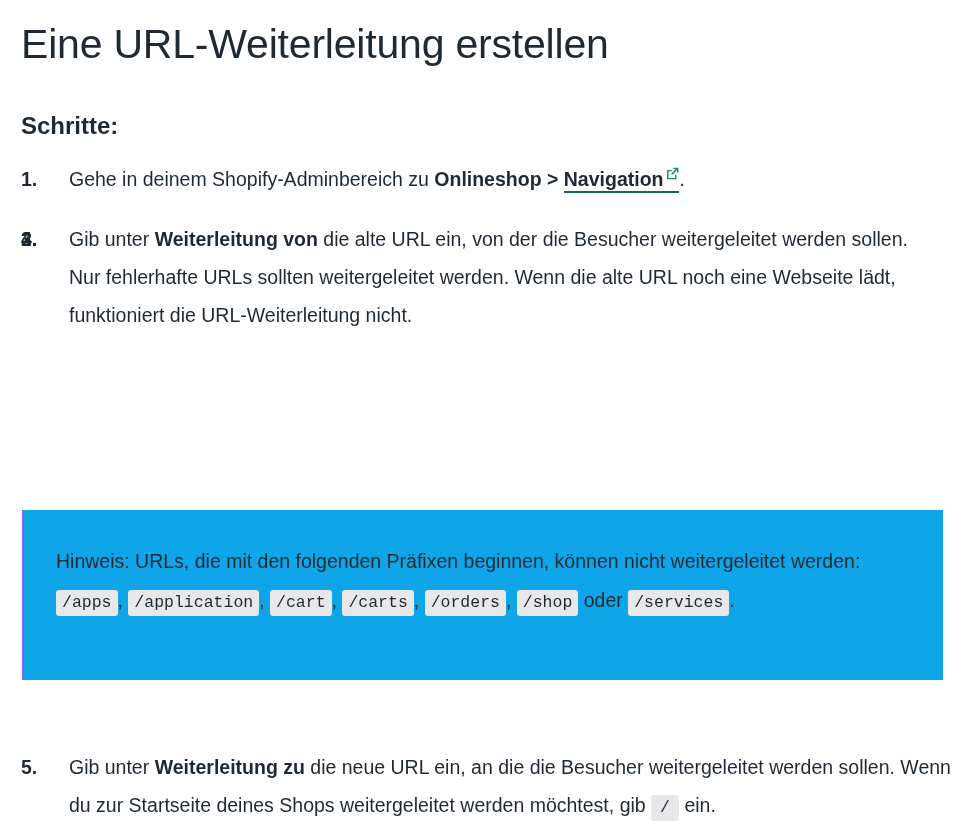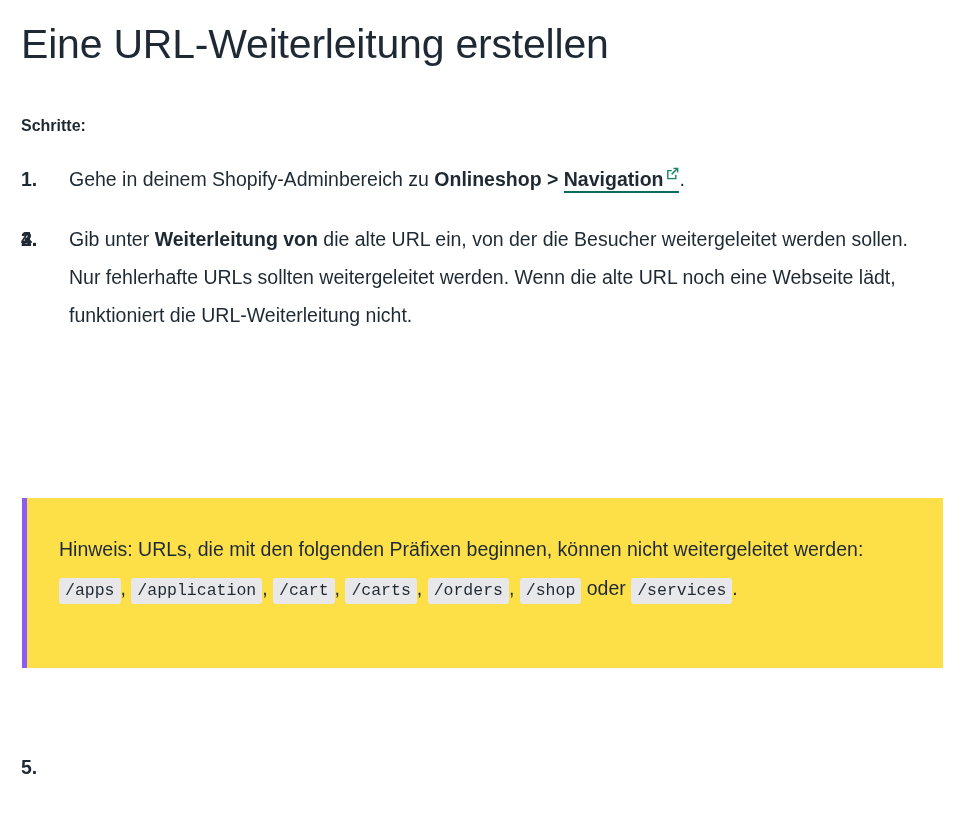--- a/index.html
+++ b/index.html
@@ -32,21 +32,21 @@
     line-height: 52px;
     font-weight: 400;
     letter-spacing: -0.2px;
     color: #1f2933;
   }
 
   
   .steps-heading {
     margin: 0;
     padding: 42px 20px 0 21px;
-    font-size: 16px;
+    font-size: 24px;
     line-height: 28px;
     font-weight: 700;
     color: #1f2933;
   }
 
   
   .steps-list {
     list-style: none;
     margin: 0;
     padding: 0;
@@ -103,26 +103,26 @@
     white-space: nowrap;
   }
   code.chip.slim {
     padding: 3px 9px 4px 9px;
   }
 
   
   .note-box {
     position: absolute;
     left: 22px;
-    top: 498px;
+    top: 510px;
     width: 921px;
     height: 170px;
     box-sizing: border-box;
-    background: #fde047;
-    border-left: 5px solid #8b5cf6;
+    background: #0ea5e9;
+    border-left: 2px solid #8b5cf6;
   }
   .note-text {
     margin: 0;
     padding: 32px 28px 0 32px;
     font-size: 19.5px;
     line-height: 39px;
     color: #1f2933;
   }
 
   
@@ -171,16 +171,17 @@
 
   </ol>
 
   <div class="note-box">
     <p class="note-text"><span>Hinweis: URLs, die mit den folgenden Präfixen beginnen, können nicht weitergeleitet werden: </span><code class="chip">/apps</code><span>, </span><code class="chip">/application</code><span>, </span><code class="chip">/cart</code><span>, </span><code class="chip">/carts</code><span>, </span><code class="chip">/orders</code><span>, </span><code class="chip">/shop</code><span> oder </span><code class="chip">/services</code><span>.</span></p>
   </div>
 
   <ol class="tail-list">
     <li class="step-item">
       <span class="step-num">5.</span>
+      <span class="step-text"><span>Gib unter </span><b class="bold">Weiterleitung zu</b><span> die neue URL ein, an die die Besucher weitergeleitet werden sollen. Wenn du zur Startseite deines Shops weitergeleitet werden möchtest, gib </span><code class="chip slim">/</code><span> ein.</span></span>
     </li>
   </ol>
 
 </div>
 
 </body></html>

